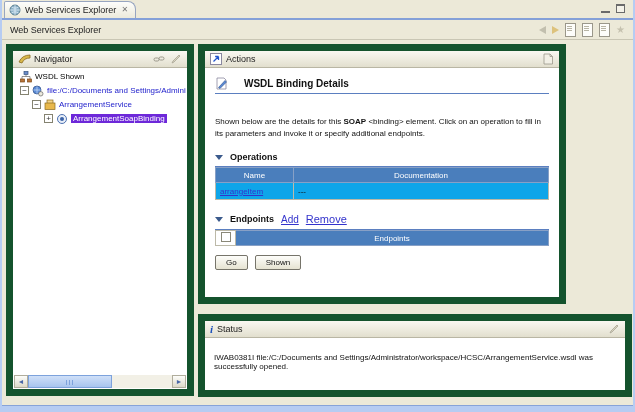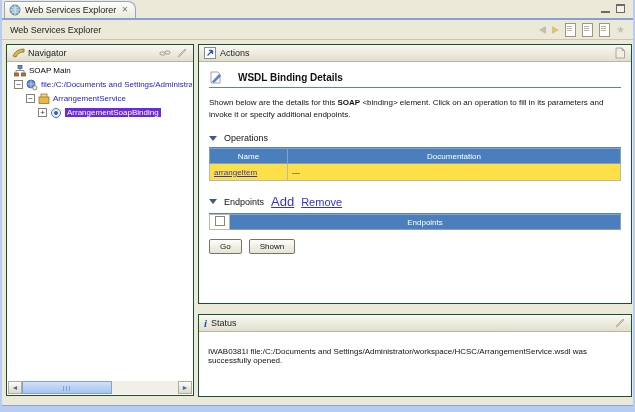--- a/index.html
+++ b/index.html
@@ -32,21 +32,21 @@
     font-size:9px; color:#222;
   }
   .toolbar-icons { margin-left:auto; display:flex; align-items:center; gap:6px; }
   .nav-arrow { width:0; height:0; border-top:4px solid transparent; border-bottom:4px solid transparent; }
   .arrow-back { border-right:7px solid #c2bfae; }
   .arrow-fwd  { border-left:7px solid #ddc27c; }
   .tb-doc { width:9px; height:12px; background:#fdfdfa; border:1px solid #9a978a; position:relative; }
   .tb-doc::after { content:""; position:absolute; left:1px; top:2px; width:5px; height:1px; background:#b8b5a5; box-shadow:0 2px 0 #b8b5a5,0 4px 0 #b8b5a5; }
   .tb-star { color:#c6c2b0; font-size:10px; line-height:10px; }
   
-  .panel { position:absolute; border:1px solid #14532d; background:#fff; box-sizing:border-box; }
+  .panel { position:absolute; border:7px solid #14532d; background:#fff; box-sizing:border-box; }
   .panel-header {
     height:17px; background:linear-gradient(180deg,#f9f8f2,#e2dfce);
     border-bottom:1px solid #b9b6a4; display:flex; align-items:center;
     gap:4px; padding:0 5px; font-size:9px; color:#222; box-sizing:border-box;
   }
   .ph-right { margin-left:auto; display:flex; align-items:center; gap:5px; }
   .icon12 { width:12px; height:12px; display:inline-block; flex:none; }
   
   .tree { position:absolute; left:1px; right:1px; top:18px; bottom:15px; overflow:hidden; font-size:8px; white-space:nowrap; }
   .tree-row { display:flex; align-items:center; gap:3px; height:13px; margin-top:1px; }
@@ -68,28 +68,28 @@
     position:absolute; left:0; top:0; width:58%; height:13px;
     background:linear-gradient(180deg,#cfe0f8,#a8c4ee); border:1px solid #7da2dc; box-sizing:border-box;
   }
   .sb-grip { position:absolute; left:45%; top:4px; width:8px; height:5px;
     background:repeating-linear-gradient(90deg,#7da2dc 0 1px,transparent 1px 3px); }
   
   .actions-body { position:absolute; left:1px; right:1px; top:18px; bottom:1px; background:#fff; padding:6px 9px; box-sizing:border-box; overflow:hidden; font-size:8px; color:#111; }
   .h1row { display:flex; align-items:center; gap:17px; margin-top:2px; }
   .h1 { font-size:10px; font-weight:bold; }
   .rule { height:1px; background:#5b7fc0; margin-top:4px; }
-  .desc { margin-top:9px; line-height:1.45; }
+  .desc { margin-top:22px; line-height:1.45; }
   .section { display:flex; align-items:center; gap:7px; margin-top:13px; }
-  .sec-label { font-weight:normal; font-size:9px; }
+  .sec-label { font-weight:bold; font-size:9px; }
   .tri { width:0; height:0; border-left:4px solid transparent; border-right:4px solid transparent; border-top:5px solid #3b5a8c; }
   .link { color:#3333cc; text-decoration:underline; cursor:pointer; }
   table { border-collapse:collapse; width:100%; font-size:8px; table-layout:fixed; }
   th { background:#4a7ebc; color:#fff; font-weight:normal; height:14px; padding:0 3px; border:1px solid #87a0c6; text-align:center; }
-  td { border:1px solid #bcb9a8; height:14px; padding:1px 4px; background:#fde047; text-align:left; }
+  td { border:1px solid #bcb9a8; height:14px; padding:1px 4px; background:#0ea5e9; text-align:left; }
   th.cbx-col { background:#fff; width:20px; border:1px solid #bcb9a8; }
   .checkbox { width:10px; height:10px; border:1px solid #8a8878; background:#fff; display:inline-block; box-sizing:border-box; }
   .checkbox.dim { background:#f2f1ea; }
   .btnrow { margin-top:9px; display:flex; gap:7px; }
   .xp-btn {
     font-family:inherit; font-size:8px; color:#111; padding:2px 10px;
     background:linear-gradient(180deg,#fdfdfa,#e6e3d2); border:1px solid #76746a;
     border-radius:2px; cursor:default;
   }
   
@@ -159,21 +159,21 @@
     <div class="tree">
       <div class="tree-row" style="padding-left:6px;">
         <span class="icon12">
           <svg width="12" height="12" viewBox="0 0 12 12">
               <rect x="4" y="0.5" width="4" height="3" fill="#6b8bc8" stroke="#33527e" stroke-width="0.7"></rect>
               <path d="M6 3.5 v2 M2 8 V5.5 h8 V8" stroke="#666" fill="none" stroke-width="0.7"></path>
               <rect x="0.5" y="8" width="4" height="3" fill="#b8743a" stroke="#7e4a18" stroke-width="0.7"></rect>
               <rect x="7.5" y="8" width="4" height="3" fill="#b8743a" stroke="#7e4a18" stroke-width="0.7"></rect>
             </svg>
         </span>
-        <span>SOAP Main</span>
+        <span>WSDL Shown</span>
       </div>
       <div class="tree-row" style="padding-left:6px;">
         <span class="expander">−</span>
         <span class="icon12">
           <svg width="12" height="12" viewBox="0 0 12 12">
               <circle cx="5" cy="5" r="4" fill="#5a8ad6" stroke="#2c4f86" stroke-width="0.7"></circle>
               <path d="M1.5 5 h7 M5 1.5 v7" stroke="#cfe0f8" stroke-width="0.7"></path>
               <circle cx="8.8" cy="8.8" r="2.2" fill="#eceadd" stroke="#666" stroke-width="0.7"></circle>
             </svg>
         </span>
@@ -205,21 +205,21 @@
       <span class="sb-btn">◄</span>
       <span class="sb-track">
         <span class="sb-thumb">
             <span class="sb-grip"></span>
           </span>
       </span>
       <span class="sb-btn">►</span>
     </div>
   </div>
 
-  <div class="panel" style="left:196px; top:44px; width:434px; height:260px;">
+  <div class="panel" style="left:196px; top:44px; width:368px; height:260px;">
     <div class="panel-header">
       <span class="icon12">
         <svg width="12" height="12" viewBox="0 0 12 12">
             <rect x="0.5" y="0.5" width="11" height="11" fill="#fff" stroke="#8a88a0"></rect>
             <path d="M3.5 8.5 L8.5 3.5 M8.5 3.5 h-3.4 M8.5 3.5 v3.4" stroke="#2255cc" stroke-width="1.3" fill="none"></path>
           </svg>
       </span>
       <span>Actions</span>
       <span class="ph-right">
         <span class="icon12">
@@ -264,21 +264,21 @@
         <tr>
           <td><span class="link">arrangeItem</span></td>
           <td>---</td>
         </tr>
       </tbody>
         </table>
 
       <div class="section">
         <span class="tri"></span>
         <span class="sec-label">Endpoints</span>
-        <span class="link" style="font-size:13px;">Add</span>
+        <span class="link" style="font-size:10px;">Add</span>
         <span class="link" style="font-size:11px;">Remove</span>
       </div>
       <div class="rule"></div>
 
       <table>
         <colgroup>
             <col style="width:20px">
             <col>
           </colgroup>
         <tbody>

